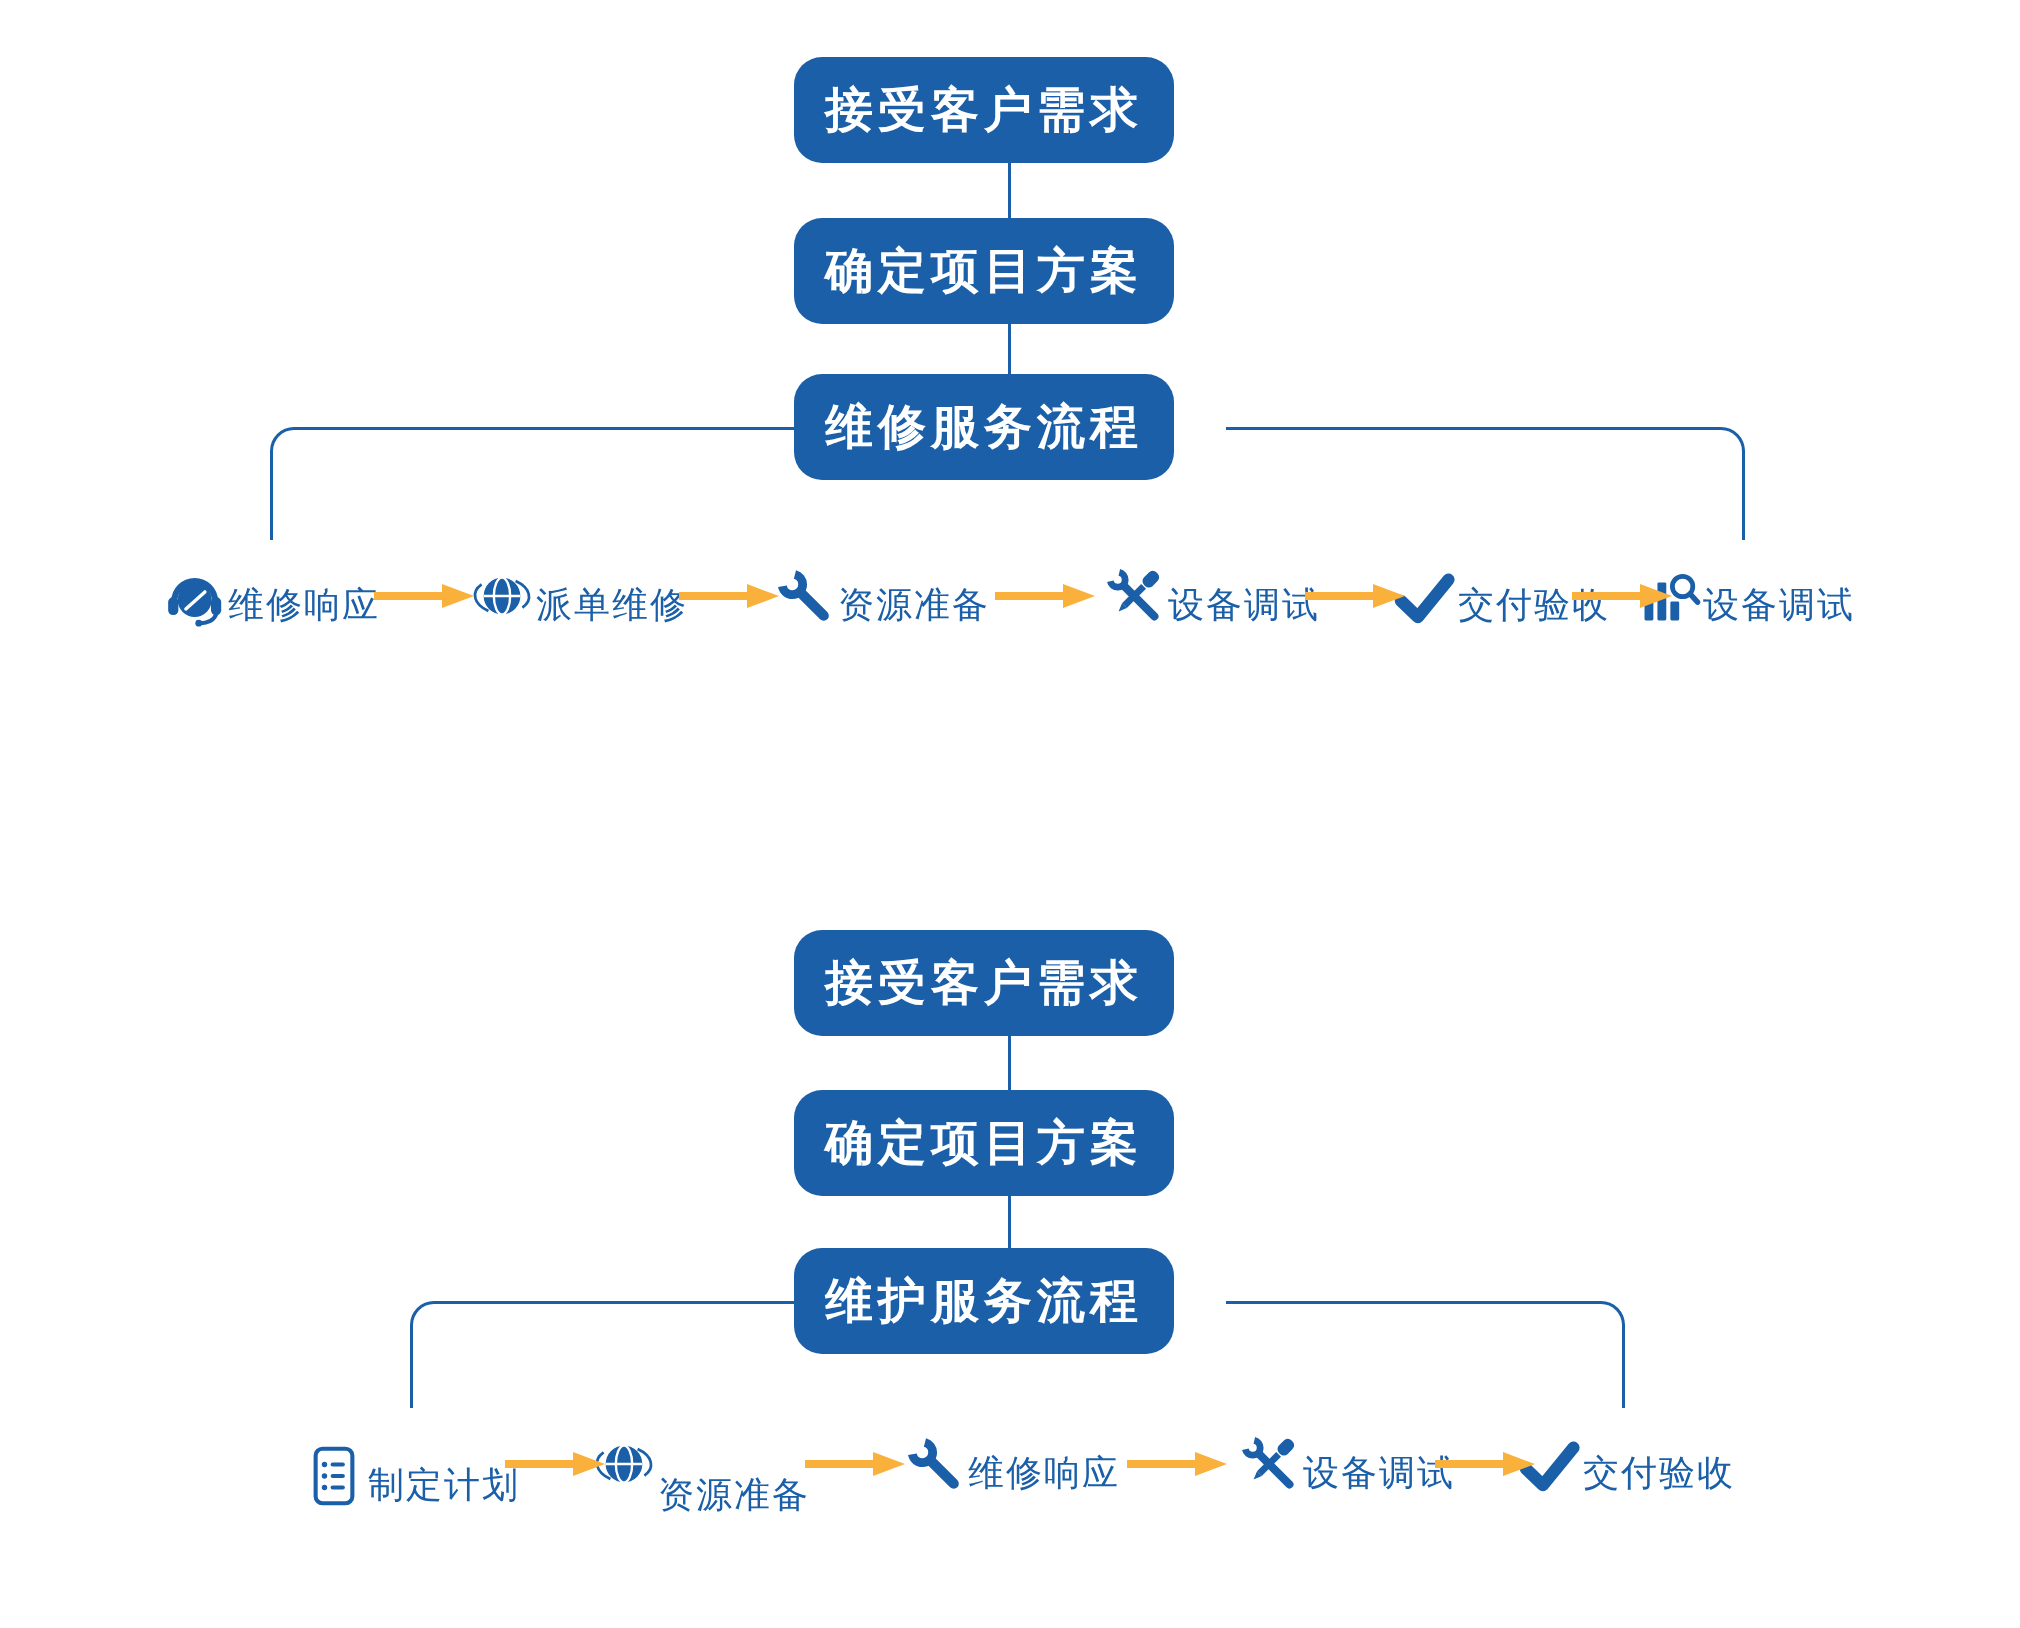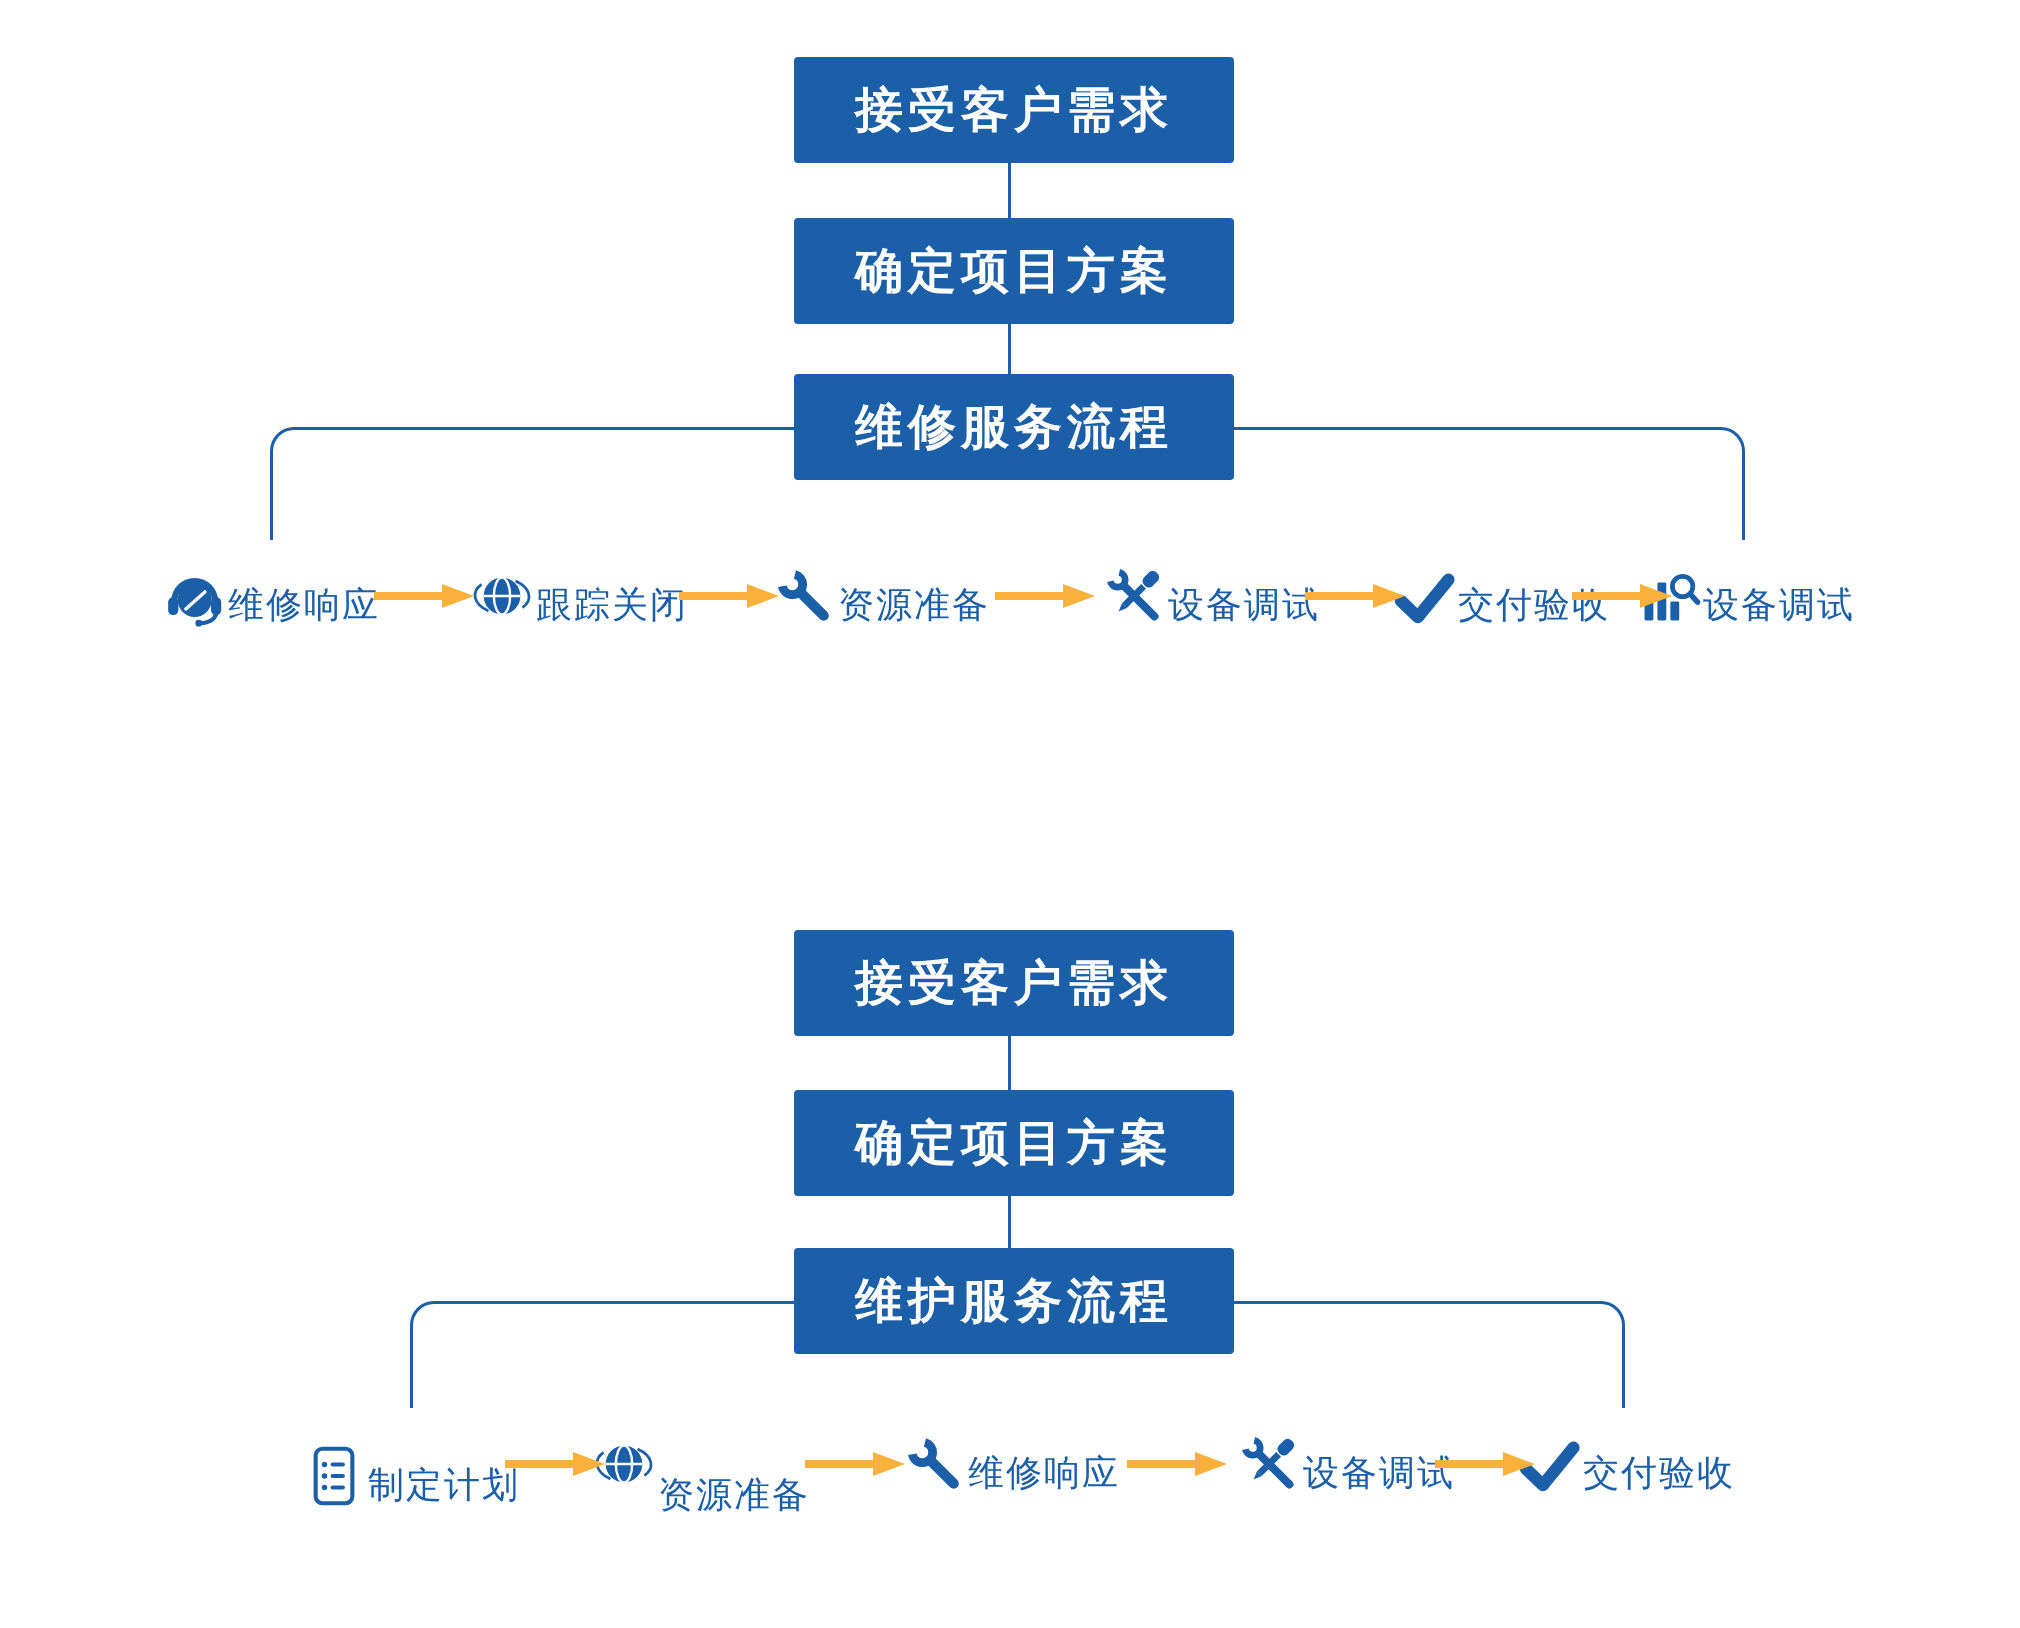--- a/index.html
+++ b/index.html
@@ -8,22 +8,22 @@
     --box_bg: #1A5FA8;
     --box_text: #FFFFFF;
     --label_text: #1A5FA8;
   }
   * { margin:0; padding:0; box-sizing:border-box; }
   html,body { background:#ffffff; }
   body { font-family:"DejaVu Sans","Liberation Sans",sans-serif; }
   .canvas { position:relative; width:2020px; height:1628px; background:#ffffff; overflow:hidden; }
 
   .box {
-    position:absolute; width:440px; height:106px;
-    background:var(--box_bg); border-radius:4px;
+    position:absolute; width:380px; height:106px;
+    background:var(--box_bg); border-radius:28px;
     display:flex; align-items:center; justify-content:center;
   }
   .box span {
     color:var(--box_text); font-size:48px; font-weight:600; letter-spacing:5px; white-space:nowrap;
   }
 
   .vline { position:absolute; width:3px; background:var(--primary); }
 
   .bracket { position:absolute; border:0 solid var(--primary); }
   .bracket-left  { border-left-width:3px;  border-top-width:3px; border-top-left-radius:24px; }
@@ -131,21 +131,21 @@
     <div class="step" style="left:160px; top:540px;">
       <svg class="step-icon">
           <use href="#sym-headset"></use>
         </svg>
       <div class="step-label">维修响应</div>
     </div>
     <div class="step" style="left:468px; top:540px;">
       <svg class="step-icon">
           <use href="#sym-globe"></use>
         </svg>
-      <div class="step-label">跟踪关闭</div>
+      <div class="step-label">派单维修</div>
     </div>
     <div class="step" style="left:770px; top:540px;">
       <svg class="step-icon">
           <use href="#sym-wrench"></use>
         </svg>
       <div class="step-label">资源准备</div>
     </div>
     <div class="step" style="left:1100px; top:540px;">
       <svg class="step-icon">
           <use href="#sym-tools"></use>

